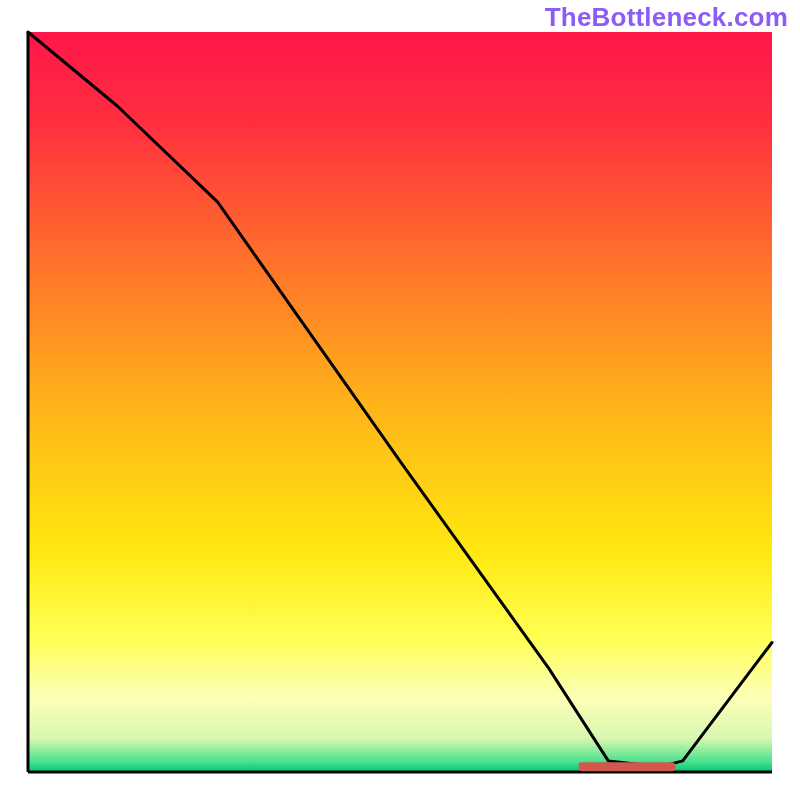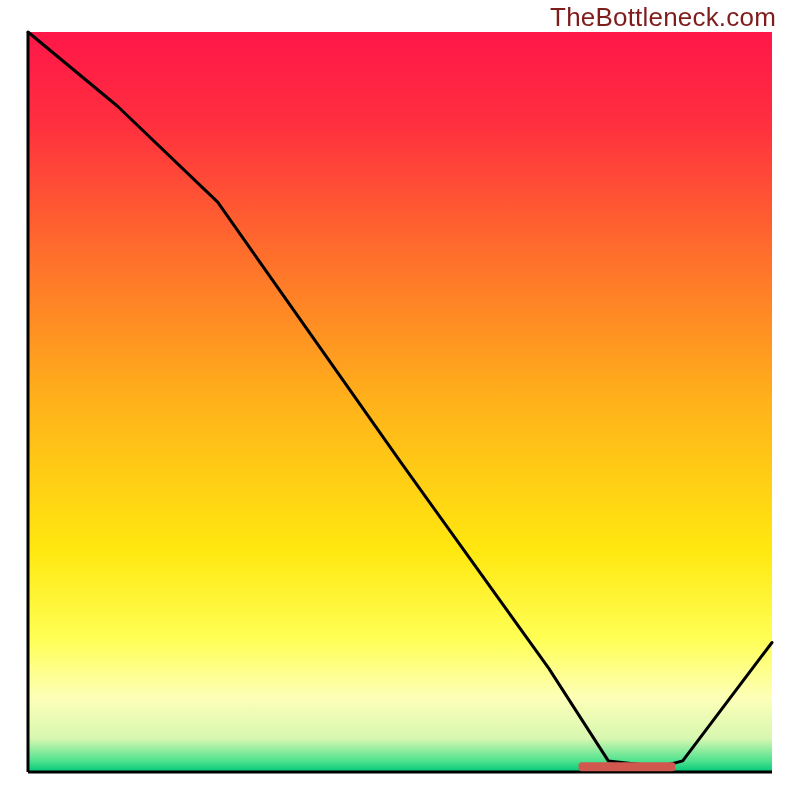--- a/index.html
+++ b/index.html
@@ -12,24 +12,24 @@
     overflow: hidden;
   }
   .stage {
     position: relative;
     width: 800px;
     height: 800px;
   }
   .watermark {
     position: absolute;
     top: 2px;
-    right: 24px;
+    right: 12px;
     font-size: 26px;
-    font-weight: 400;
-    color: #7f1d1d;
+    font-weight: 700;
+    color: #8b5cf6;
     letter-spacing: 0.2px;
     user-select: none;
   }
   svg.plot {
     position: absolute;
     left: 0;
     top: 0;
   }
 </style>
 </head>

